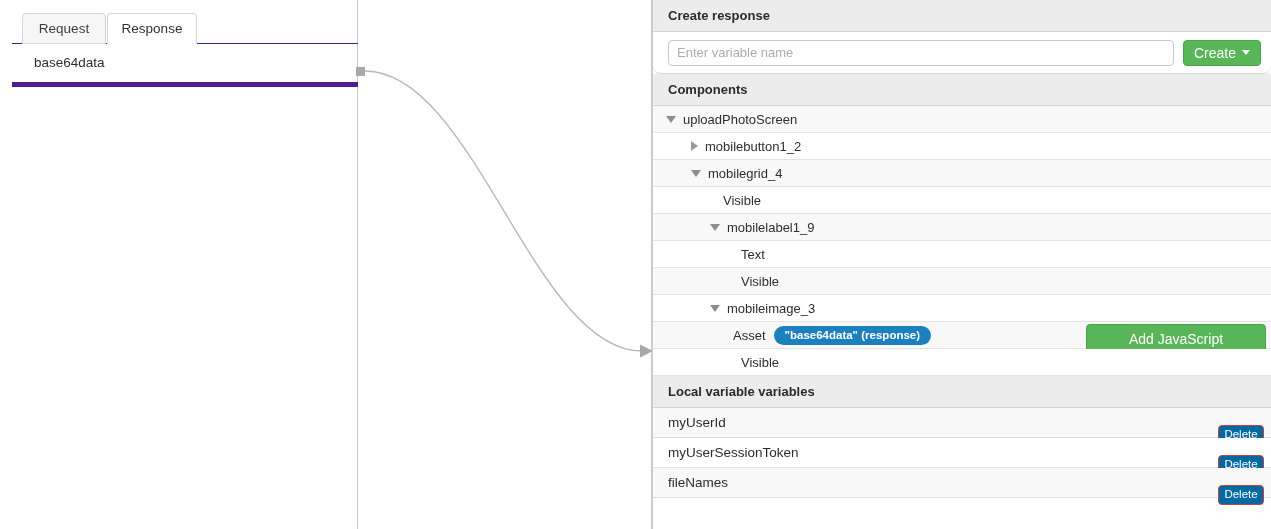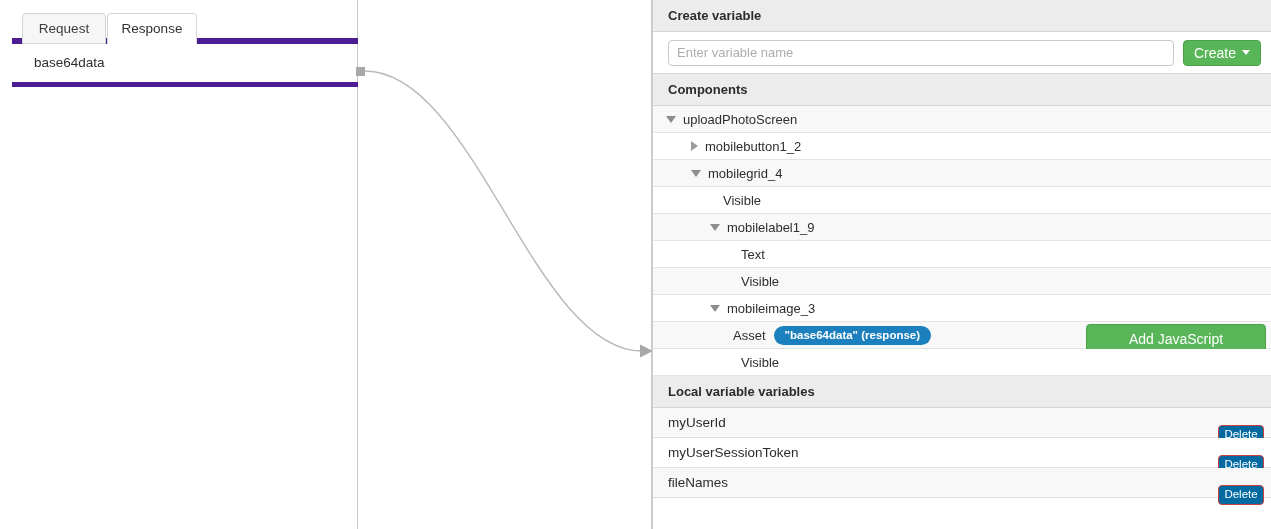--- a/index.html
+++ b/index.html
@@ -13,21 +13,21 @@
   #root { position: relative; width: 1271px; height: 529px; background:#fff; }
 
   
   #left-panel {
     position: absolute; left: 0; top: 0; width: 358px; height: 529px;
     background: #ffffff;
     border-right: 1px solid #c8c8c8;
   }
   #tab-strip {
     position: absolute; left: 12px; top: 13px; width: 346px; height: 31px;
-    border-bottom: 6px solid #4c1d95;
+    border-bottom: 1px solid #4c1d95;
   }
   .tab {
     position: absolute; top: 0; height: 31px;
     border: 1px solid #d6d6d6;
     border-top-left-radius: 4px; border-top-right-radius: 4px;
     font-size: 13.5px; color: #3c3c3c;
     display: flex; align-items: center; justify-content: center;
     cursor: pointer;
     background: #f6f6f6;
   }
@@ -62,20 +62,21 @@
     border-bottom: 1px solid #d5d5d5;
     display: flex; align-items: center;
     padding-left: 15px;
     font-size: 13px; font-weight: bold; color: #2c2c2c;
   }
   .create-bar {
     height: 42px; background: #ffffff;
     border-bottom: 1px solid #d5d5d5;
     display: flex; align-items: center;
     padding: 0 10px 0 15px;
+    border-radius: 8px;
   }
   #variable-name-input {
     flex: 1 1 auto; height: 26px;
     border: 1px solid #c9c9c9; border-radius: 4px;
     padding: 0 8px; font-size: 13px; color: #333;
     background: #fff; outline: none;
     font-family: "Liberation Sans", sans-serif;
   }
   #variable-name-input::placeholder { color: #adadad; }
   .btn {
@@ -176,21 +177,21 @@
 
       <path d="M 11 71 C 120 71, 180 351, 288 351" fill="none" stroke="#b9b9b9" stroke-width="1.4"></path>
 
       <polygon points="286,344.5 299,351 286,357.5" fill="#a8a8a8"></polygon>
     </svg>
   </div>
 
   <div id="right-panel">
 
     <div class="section-header">
-      <span>Create variable</span>
+      <span>Create response</span>
     </div>
 
     <div class="create-bar">
       <input id="variable-name-input" type="text" placeholder="Enter variable name" value="" style="">
       <button class="btn btn-green" id="create-button">
         <span>Create</span>
         <span class="caret"></span>
       </button>
     </div>
 

